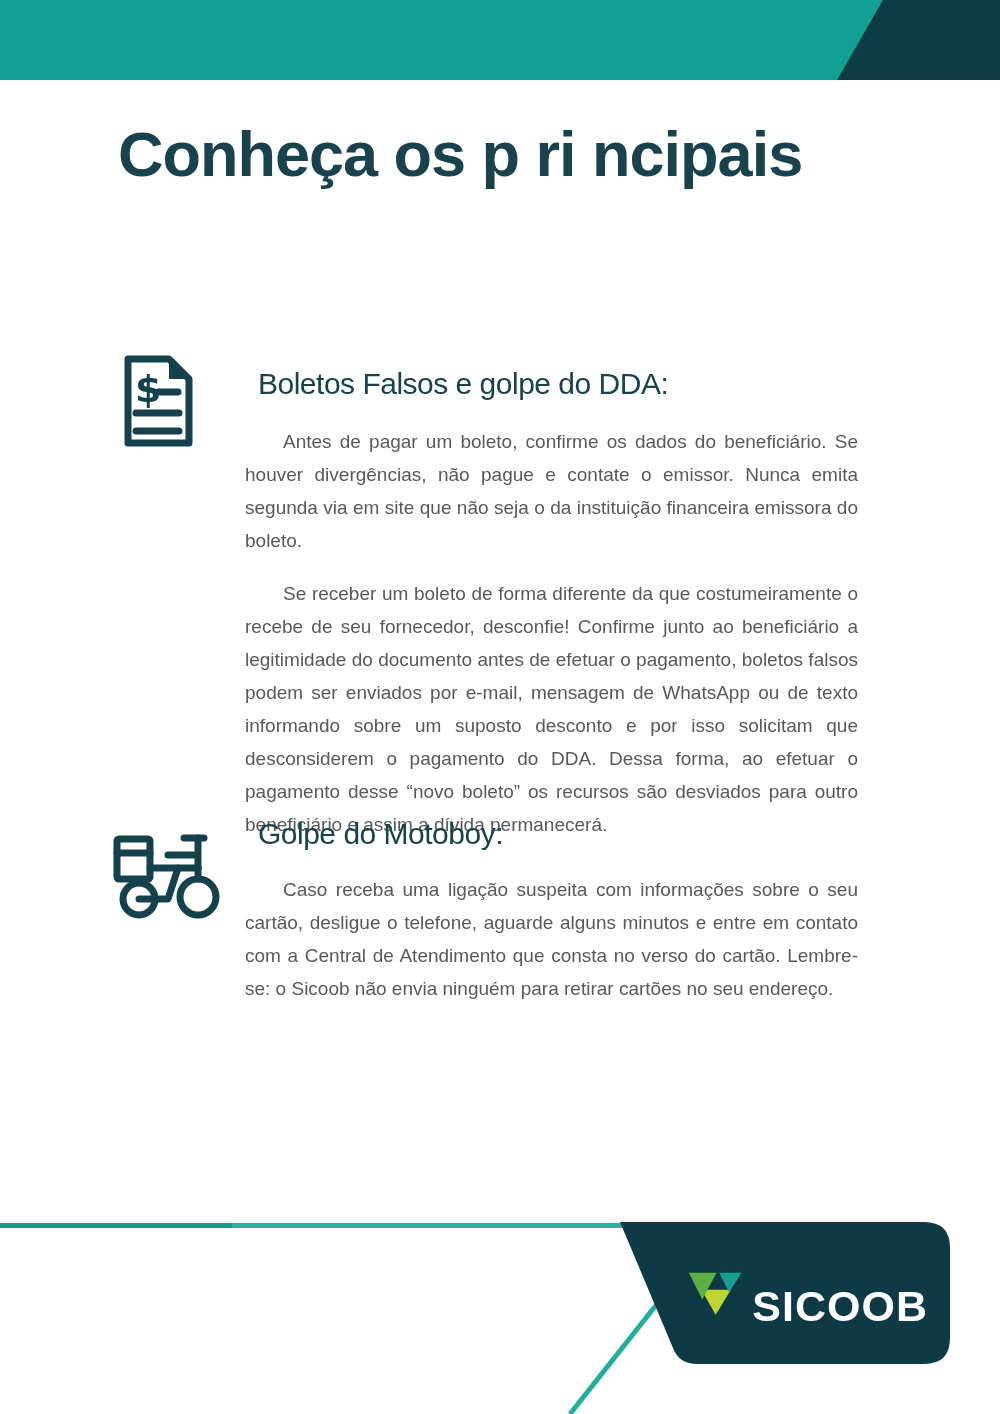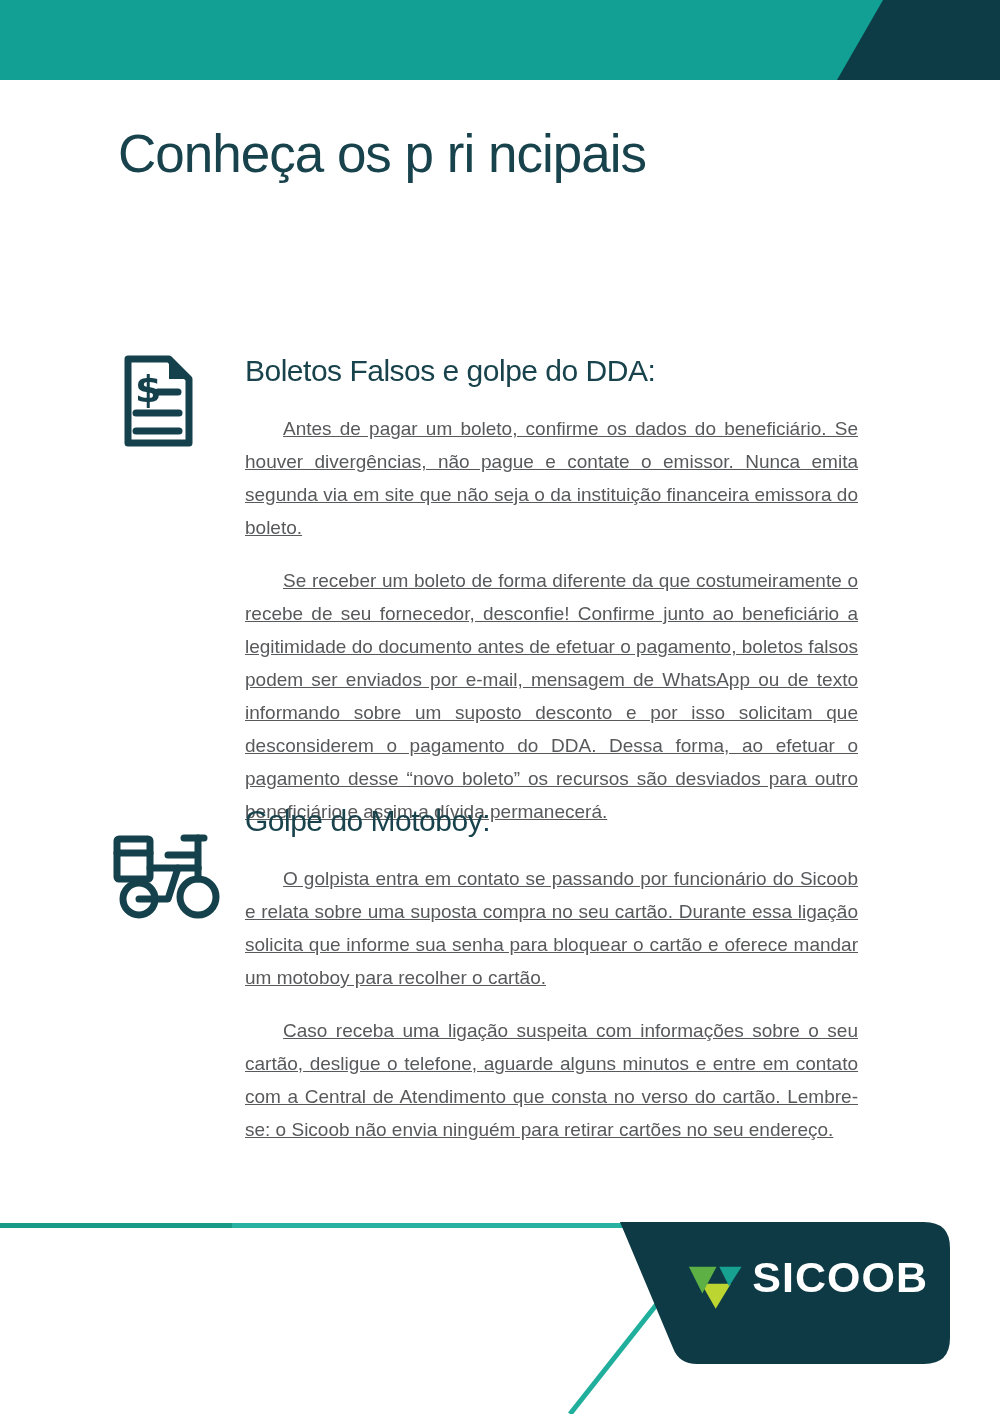--- a/index.html
+++ b/index.html
@@ -4,33 +4,33 @@
 <style>
   html,body{margin:0;padding:0;background:#ffffff;}
   .page{position:relative;width:1000px;height:1414px;background:#ffffff;overflow:hidden;
         font-family:"Liberation Sans",sans-serif;}
   
   .banner{position:absolute;left:0;top:0;width:1000px;height:80px;background:#11A093;}
   .banner-dark{position:absolute;left:0;top:0;width:100%;height:100%;background:#0D3C46;
         clip-path:polygon(88.3% 0,100% 0,100% 100%,83.7% 100%);}
   
   .title{position:absolute;left:118px;top:112px;width:800px;margin:0;
-        font-size:53px;line-height:84px;font-weight:400;letter-spacing:-1px;color:#18434C;}
+        font-size:63px;line-height:84px;font-weight:700;letter-spacing:-1px;color:#18434C;}
   
   .icon-box{position:absolute;}
   .col{position:absolute;left:245px;width:613px;}
-  .sec-heading{margin:0;font-size:30px;line-height:38px;font-weight:400;
+  .sec-heading{margin:13px;font-size:30px;line-height:38px;font-weight:400;
         letter-spacing:-0.5px;color:#18434C;}
   .body-p{margin:20px 0 0 0;font-size:19px;line-height:33px;color:#58595B;
-        text-align:justify;text-indent:38px;text-decoration:underline;}
+        text-align:justify;text-indent:38px;}
   .body-p.first{margin-top:22px;}
   
   .footer-svg{position:absolute;left:0;top:1216px;}
   .logo{position:absolute;left:688px;top:1256px;width:240px;height:72px;
-        display:flex;align-items:flex-start;gap:9px;}
+        display:flex;align-items:flex-end;gap:9px;}
   .logo-text{color:#ffffff;font-size:43px;font-weight:bold;letter-spacing:1px;line-height:1;}
 </style>
 </head>
 <body>
 
 <div class="page">
 
   <header class="banner">
     <div class="banner-dark"></div>
   </header>
@@ -66,21 +66,20 @@
         <line x1="56" y1="29" x2="82" y2="29"></line>
         <line x1="86" y1="12" x2="86" y2="42"></line>
         <line x1="72" y1="12" x2="92" y2="12"></line>
         <line x1="66" y1="42" x2="86" y2="42"></line>
         <line x1="86" y1="42" x2="86" y2="53"></line>
       </g>
     </svg>
   </div>
   <div class="col" style="top:802px;">
     <h2 class="sec-heading">Golpe do Motoboy:</h2>
-    <p class="body-p first">O golpista entra em contato se passando por funcionário do Sicoob e relata sobre uma suposta compra no seu cartão. Durante essa ligação solicita que informe sua senha para bloquear o cartão e oferece mandar um motoboy para recolher o cartão.</p>
     <p class="body-p">Caso receba uma ligação suspeita com informações sobre o seu cartão, desligue o telefone, aguarde alguns minutos e entre em contato com a Central de Atendimento que consta no verso do cartão. Lembre-se: o Sicoob não envia ninguém para retirar cartões no seu endereço.</p>
   </div>
 
   <svg class="footer-svg" width="1000" height="198" viewBox="0 0 1000 198">
     <rect x="0" y="7" width="232" height="5" fill="#179B87"></rect>
     <rect x="232" y="7" width="392" height="5" fill="#27B2A2"></rect>
     <line x1="668" y1="74" x2="570" y2="198" stroke="#1FAF9C" stroke-width="5"></line>
     <path d="M620 6 L673 132 Q679 148 697 148 L924 148 Q950 148 950 122 L950 32 Q950 6 924 6 Z" fill="#0D3A44"></path>
   </svg>
 

